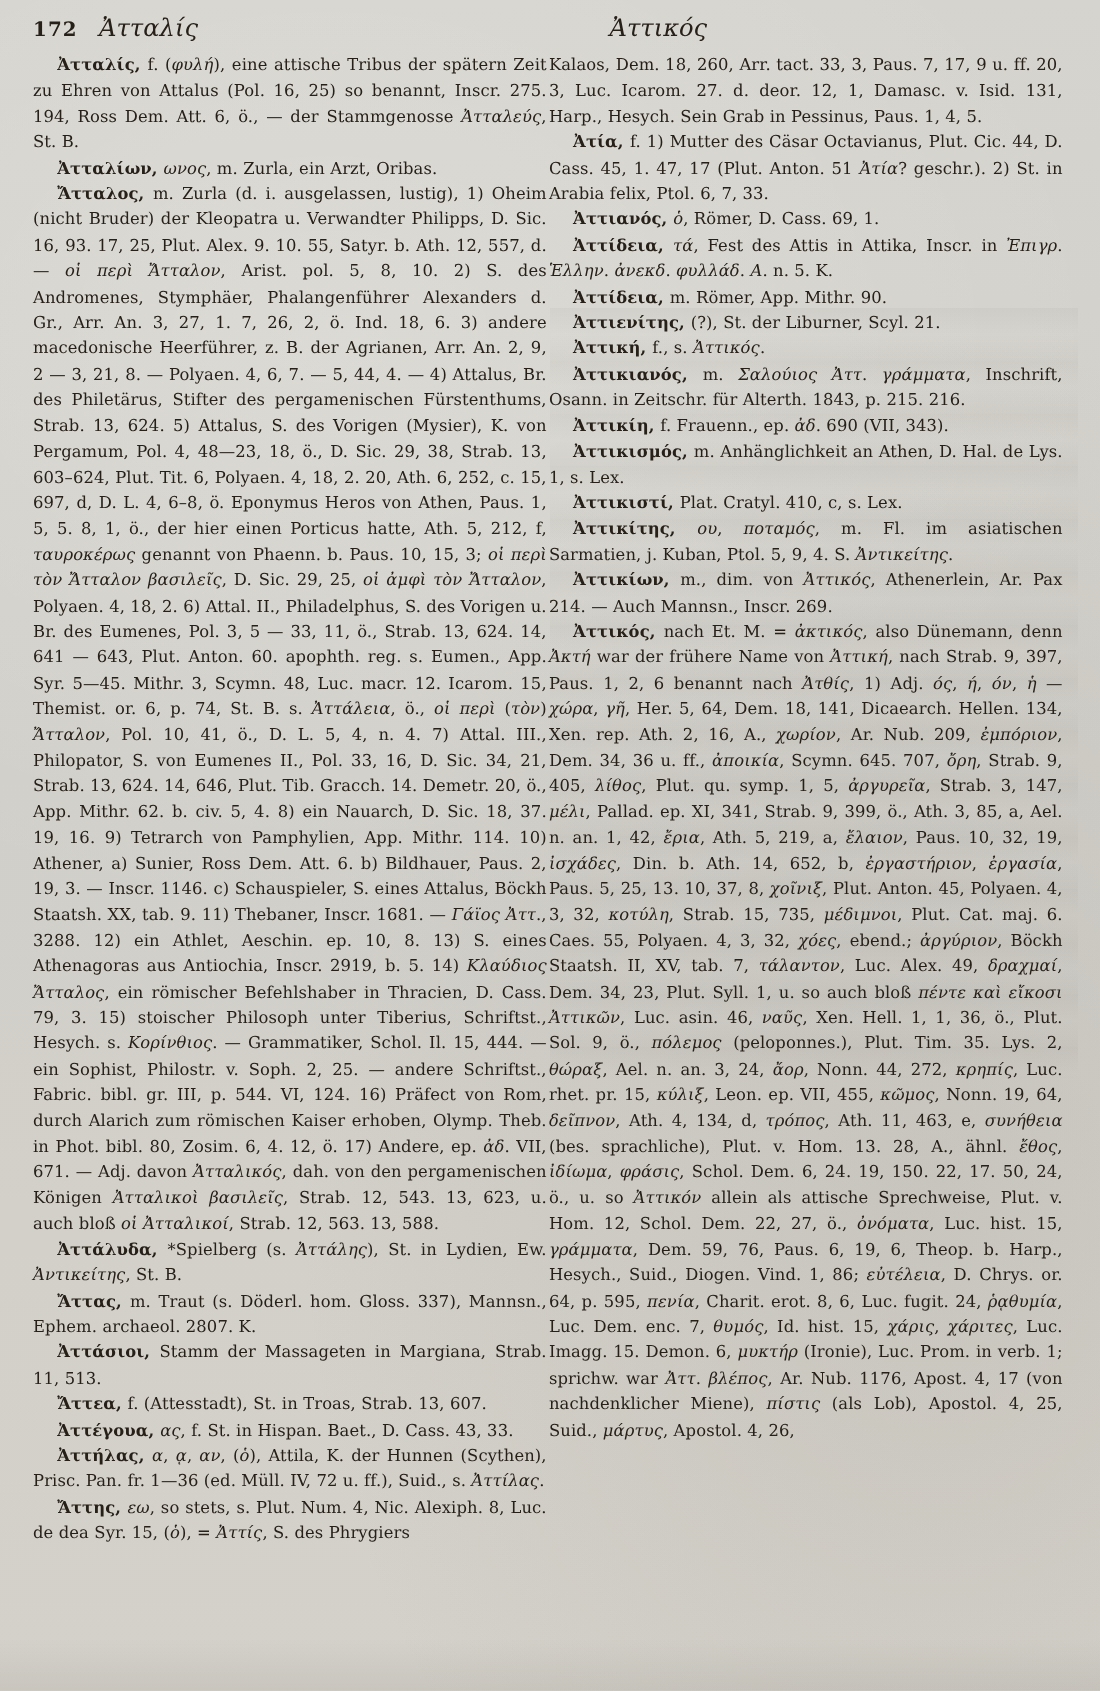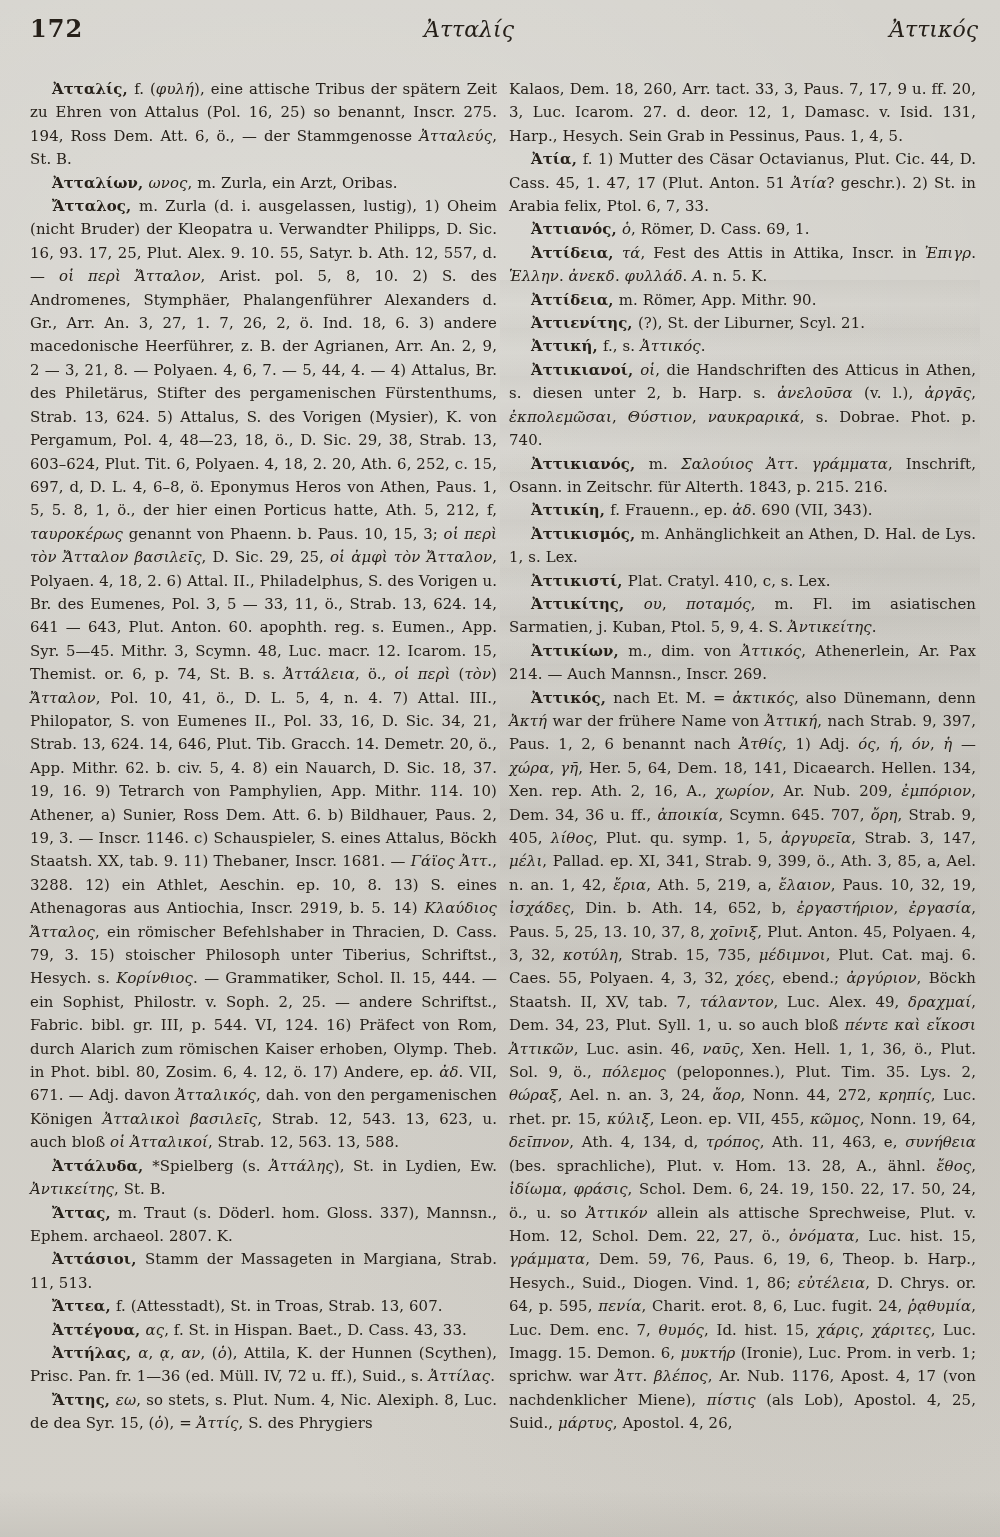--- a/index.html
+++ b/index.html
@@ -24,32 +24,32 @@
   .scan-artifact-2 {
     position: absolute; left: 0; top: 1490px; width: 1000px; height: 47px;
     background: linear-gradient(180deg, rgba(0,0,0,0) 0%, rgba(100,95,85,0.10) 100%);
     pointer-events: none;
   }
   .page-header {
     position: absolute; left: 30px; top: 14px; width: 948px;
     display: flex; align-items: baseline;
   }
   .page-number {
-    font-size: 24px; font-weight: bold; letter-spacing: 1px;
+    font-size: 18px; font-weight: bold; letter-spacing: 1px;
     width: 120px; flex: 0 0 auto;
   }
   .running-head {
-    flex: 1 1 0; text-align: right;
+    flex: 1 1 0; text-align: left;
     font-size: 22px; font-style: italic;
   }
   .running-head.left  { margin-left: -60px; }
   .running-head.right { margin-left: 40px; }
   .text-body {
-    position: absolute; left: 30px; top: 78px; width: 950px;
-    display: flex; gap: 12px;
+    position: absolute; left: 30px; top: 48px; width: 950px;
+    display: flex; gap: 2px;
   }
   .column {
     width: 467px; flex: 0 0 auto;
     font-size: 14.9px; line-height: 23.4px;
     text-align: justify;
     letter-spacing: 0.1px;
   }
   p.entry { margin: 0; text-indent: 22px; }
   p.entry.no-indent { text-indent: 0; }
   .headword { font-weight: bold; font-style: normal; }
@@ -81,21 +81,20 @@
       <p class="entry"><b class="headword">Ἄττης, </b><span><i>εω</i>, so stets, s. Plut. Num. 4, Nic. Alexiph. 8, Luc. de dea Syr. 15, (<i>ὁ</i>), = <i>Ἀττίς</i>, S. des Phrygiers</span></p>
     </div>
   <div class="column">
       <p class="entry no-indent"><span>Kalaos, Dem. 18, 260, Arr. tact. 33, 3, Paus. 7, 17, 9 u. ff. 20, 3, Luc. Icarom. 27. d. deor. 12, 1, Damasc. v. Isid. 131, Harp., Hesych. Sein Grab in Pessinus, Paus. 1, 4, 5.</span></p>
       <p class="entry"><b class="headword">Ἀτία, </b><span>f. 1) Mutter des Cäsar Octavianus, Plut. Cic. 44, D. Cass. 45, 1. 47, 17 (Plut. Anton. 51 <i>Ἀτία</i>? geschr.). 2) St. in Arabia felix, Ptol. 6, 7, 33.</span></p>
       <p class="entry"><b class="headword">Ἀττιανός, </b><span><i>ὁ</i>, Römer, D. Cass. 69, 1.</span></p>
       <p class="entry"><b class="headword">Ἀττίδεια, </b><span><i>τά</i>, Fest des Attis in Attika, Inscr. in <i>Ἐπιγρ</i>. <i>Ἑλλην</i>. <i>ἀνεκδ</i>. <i>φυλλάδ</i>. <i>Α</i>. n. 5. K.</span></p>
       <p class="entry"><b class="headword">Ἀττίδεια, </b><span>m. Römer, App. Mithr. 90.</span></p>
       <p class="entry"><b class="headword">Ἀττιενίτης, </b><span>(?), St. der Liburner, Scyl. 21.</span></p>
       <p class="entry"><b class="headword">Ἀττική, </b><span>f., s. <i>Ἀττικός</i>.</span></p>
-      <p class="entry"><b class="headword">Ἀττικιανοί, </b><span><i>οἱ</i>, die Handschriften des Atticus in Athen, s. diesen unter 2, b. Harp. s. <i>ἀνελοῦσα</i> (v. l.), <i>ἀργᾶς</i>, <i>ἐκπολεμῶσαι</i>, <i>Θύστιον</i>, <i>ναυκραρικά</i>, s. Dobrae. Phot. p. 740.</span></p>
       <p class="entry"><b class="headword">Ἀττικιανός, </b><span>m. <i>Σαλούιος Ἀττ</i>. <i>γράμματα</i>, Inschrift, Osann. in Zeitschr. für Alterth. 1843, p. 215. 216.</span></p>
       <p class="entry"><b class="headword">Ἀττικίη, </b><span>f. Frauenn., ep. <i>ἀδ</i>. 690 (VII, 343).</span></p>
       <p class="entry"><b class="headword">Ἀττικισμός, </b><span>m. Anhänglichkeit an Athen, D. Hal. de Lys. 1, s. Lex.</span></p>
       <p class="entry"><b class="headword">Ἀττικιστί, </b><span>Plat. Cratyl. 410, c, s. Lex.</span></p>
       <p class="entry"><b class="headword">Ἀττικίτης, </b><span><i>ου</i>, <i>ποταμός</i>, m. Fl. im asiatischen Sarmatien, j. Kuban, Ptol. 5, 9, 4. S. <i>Ἀντικείτης</i>.</span></p>
       <p class="entry"><b class="headword">Ἀττικίων, </b><span>m., dim. von <i>Ἀττικός</i>, Athenerlein, Ar. Pax 214. — Auch Mannsn., Inscr. 269.</span></p>
       <p class="entry"><b class="headword">Ἀττικός, </b><span>nach Et. M. = <i>ἀκτικός</i>, also Dünemann, denn <i>Ἀκτή</i> war der frühere Name von <i>Ἀττική</i>, nach Strab. 9, 397, Paus. 1, 2, 6 benannt nach <i>Ἀτθίς</i>, 1) Adj. <i>ός</i>, <i>ή</i>, <i>όν</i>, <i>ἡ</i> — <i>χώρα</i>, <i>γῆ</i>, Her. 5, 64, Dem. 18, 141, Dicaearch. Hellen. 134, Xen. rep. Ath. 2, 16, A., <i>χωρίον</i>, Ar. Nub. 209, <i>ἐμπόριον</i>, Dem. 34, 36 u. ff., <i>ἀποικία</i>, Scymn. 645. 707, <i>ὄρη</i>, Strab. 9, 405, <i>λίθος</i>, Plut. qu. symp. 1, 5, <i>ἀργυρεῖα</i>, Strab. 3, 147, <i>μέλι</i>, Pallad. ep. XI, 341, Strab. 9, 399, ö., Ath. 3, 85, a, Ael. n. an. 1, 42, <i>ἔρια</i>, Ath. 5, 219, a, <i>ἔλαιον</i>, Paus. 10, 32, 19, <i>ἰσχάδες</i>, Din. b. Ath. 14, 652, b, <i>ἐργαστήριον</i>, <i>ἐργασία</i>, Paus. 5, 25, 13. 10, 37, 8, <i>χοῖνιξ</i>, Plut. Anton. 45, Polyaen. 4, 3, 32, <i>κοτύλη</i>, Strab. 15, 735, <i>μέδιμνοι</i>, Plut. Cat. maj. 6. Caes. 55, Polyaen. 4, 3, 32, <i>χόες</i>, ebend.; <i>ἀργύριον</i>, Böckh Staatsh. II, XV, tab. 7, <i>τάλαντον</i>, Luc. Alex. 49, <i>δραχμαί</i>, Dem. 34, 23, Plut. Syll. 1, u. so auch bloß <i>πέντε καὶ εἴκοσι Ἀττικῶν</i>, Luc. asin. 46, <i>ναῦς</i>, Xen. Hell. 1, 1, 36, ö., Plut. Sol. 9, ö., <i>πόλεμος</i> (peloponnes.), Plut. Tim. 35. Lys. 2, <i>θώραξ</i>, Ael. n. an. 3, 24, <i>ἄορ</i>, Nonn. 44, 272, <i>κρηπίς</i>, Luc. rhet. pr. 15, <i>κύλιξ</i>, Leon. ep. VII, 455, <i>κῶμος</i>, Nonn. 19, 64, <i>δεῖπνον</i>, Ath. 4, 134, d, <i>τρόπος</i>, Ath. 11, 463, e, <i>συνήθεια</i> (bes. sprachliche), Plut. v. Hom. 13. 28, A., ähnl. <i>ἔθος</i>, <i>ἰδίωμα</i>, <i>φράσις</i>, Schol. Dem. 6, 24. 19, 150. 22, 17. 50, 24, ö., u. so <i>Ἀττικόν</i> allein als attische Sprechweise, Plut. v. Hom. 12, Schol. Dem. 22, 27, ö., <i>ὀνόματα</i>, Luc. hist. 15, <i>γράμματα</i>, Dem. 59, 76, Paus. 6, 19, 6, Theop. b. Harp., Hesych., Suid., Diogen. Vind. 1, 86; <i>εὐτέλεια</i>, D. Chrys. or. 64, p. 595, <i>πενία</i>, Charit. erot. 8, 6, Luc. fugit. 24, <i>ῥᾳθυμία</i>, Luc. Dem. enc. 7, <i>θυμός</i>, Id. hist. 15, <i>χάρις</i>, <i>χάριτες</i>, Luc. Imagg. 15. Demon. 6, <i>μυκτήρ</i> (Ironie), Luc. Prom. in verb. 1; sprichw. war <i>Ἀττ</i>. <i>βλέπος</i>, Ar. Nub. 1176, Apost. 4, 17 (von nachdenklicher Miene), <i>πίστις</i> (als Lob), Apostol. 4, 25, Suid., <i>μάρτυς</i>, Apostol. 4, 26,</span></p>
     </div>
 </div>
 

